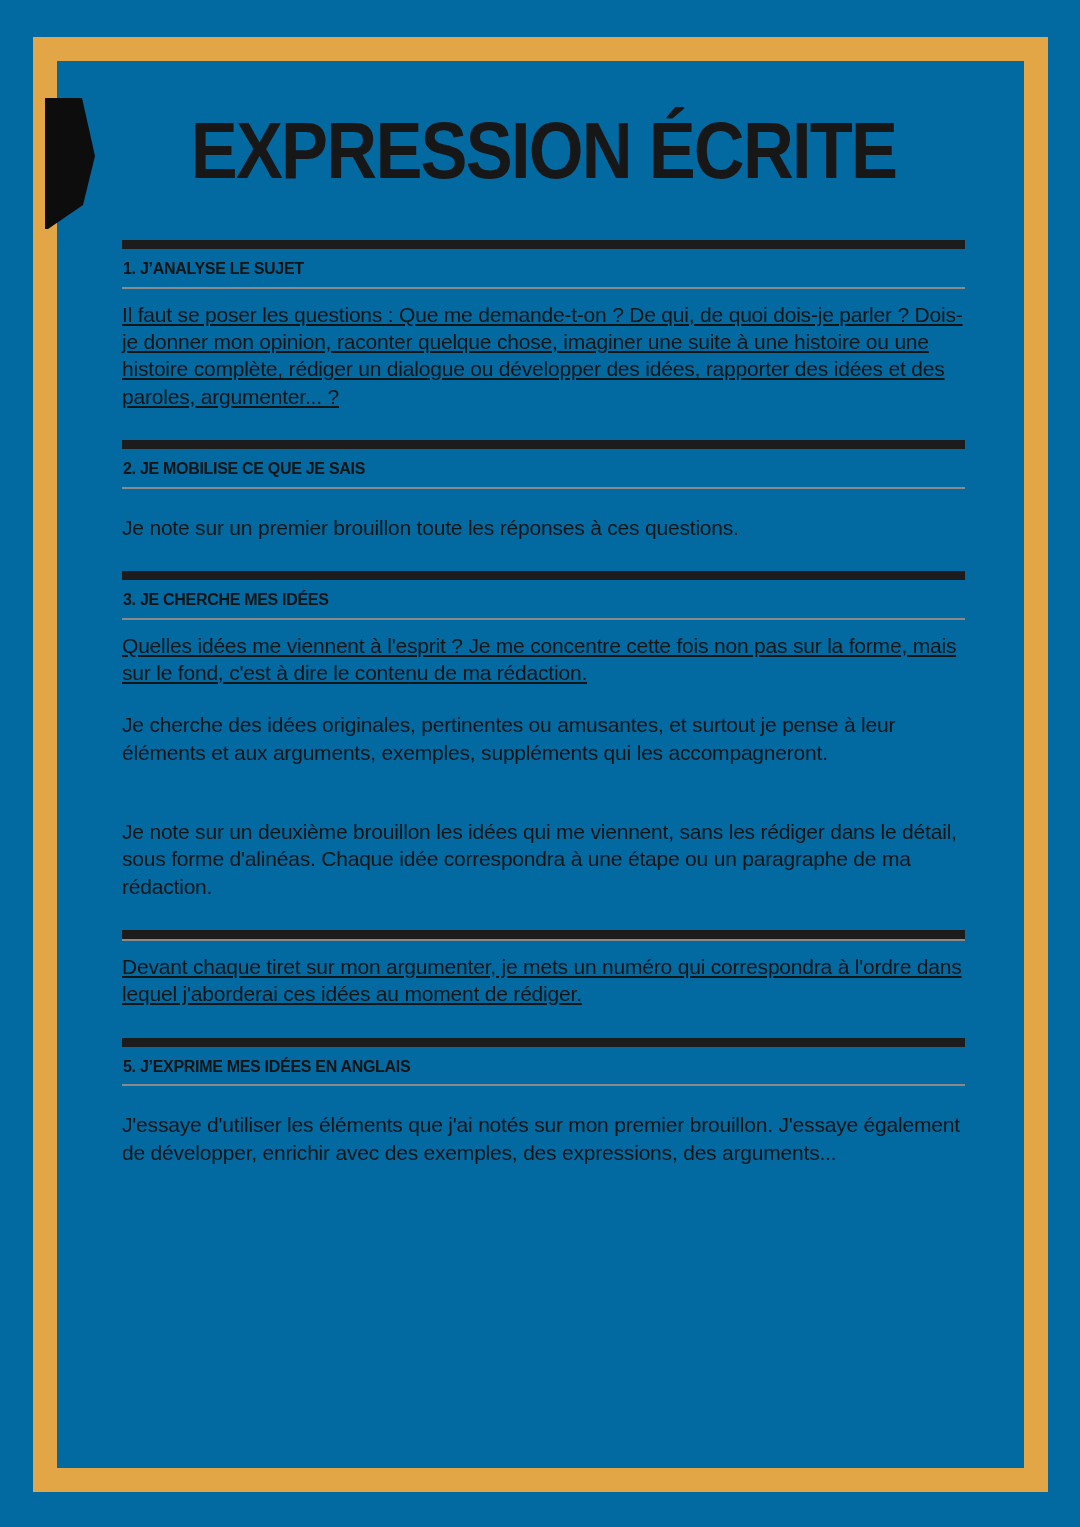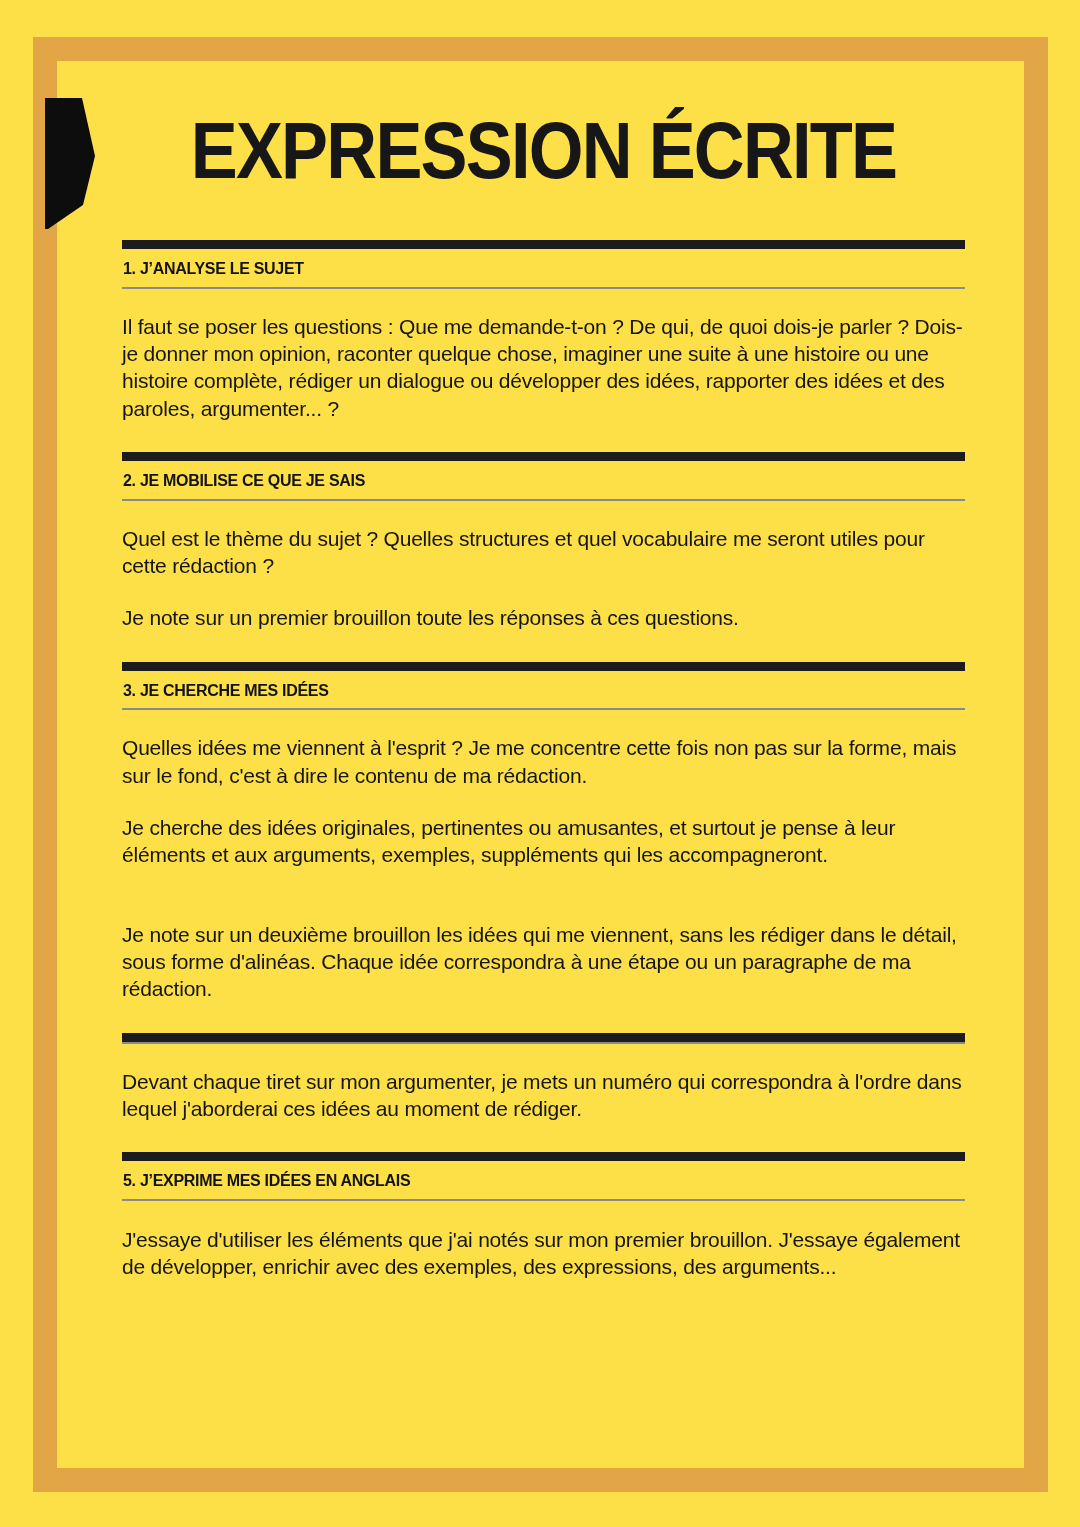--- a/index.html
+++ b/index.html
@@ -1,21 +1,21 @@
 <!DOCTYPE html>
 <html><head>
 <meta charset="utf-8">
 <style>
   * { margin: 0; padding: 0; box-sizing: border-box; }
   html, body { background: #ffffff; }
   .page {
     position: relative;
     width: 1080px;
     height: 1527px;
-    background: #fde047;
+    background: #0369a1;
     font-family: "Liberation Sans", "DejaVu Sans", sans-serif;
     color: #111111;
     overflow: hidden;
   }
   .frame {
     position: absolute;
     left: 33px;
     top: 37px;
     width: 1015px;
     height: 1455px;
@@ -72,21 +72,21 @@
     border-top: 2px solid #8a8a8a;
   }
   .para {
     margin-top: 25px;
     font-size: 21px;
     line-height: 27.3px;
     letter-spacing: -0.2px;
     color: #151515;
     width: 843px;
   }
-  .para.first { margin-top: 24px; }
+  .para.first { margin-top: 12px; text-decoration: underline; }
   .para.big-gap { margin-top: 52px; }
 </style>
 </head>
 <body>
 
 <div class="page">
 
   <div class="frame"></div>
 
   <svg class="bookmark" viewBox="0 0 52 134" xmlns="http://www.w3.org/2000/svg">
@@ -101,21 +101,20 @@
       <div class="section-bar"></div>
       <div class="section-heading">1. J’ANALYSE LE SUJET</div>
       <div class="section-underline"></div>
       <div class="para first">Il faut se poser les questions : Que me demande-t-on ? De qui, de quoi dois-je parler ? Dois-je donner mon opinion, raconter quelque chose, imaginer une suite à une histoire ou une histoire complète, rédiger un dialogue ou développer des idées, rapporter des idées et des paroles, argumenter... ?</div>
     </div>
 
     <div class="section">
       <div class="section-bar"></div>
       <div class="section-heading">2. JE MOBILISE CE QUE JE SAIS</div>
       <div class="section-underline"></div>
-      <div class="para first">Quel est le thème du sujet ? Quelles structures et quel vocabulaire me seront utiles pour cette rédaction ?</div>
       <div class="para">Je note sur un premier brouillon toute les réponses à ces questions.</div>
     </div>
 
     <div class="section">
       <div class="section-bar"></div>
       <div class="section-heading">3. JE CHERCHE MES IDÉES</div>
       <div class="section-underline"></div>
       <div class="para first">Quelles idées me viennent à l'esprit ? Je me concentre cette fois non pas sur la forme, mais sur le fond, c'est à dire le contenu de ma rédaction.</div>
       <div class="para">Je cherche des idées originales, pertinentes ou amusantes, et surtout je pense à leur éléments et aux arguments, exemples, suppléments qui les accompagneront.</div>
       <div class="para big-gap">Je note sur un deuxième brouillon les idées qui me viennent, sans les rédiger dans le détail, sous forme d'alinéas. Chaque idée correspondra à une étape ou un paragraphe de ma rédaction.</div>

